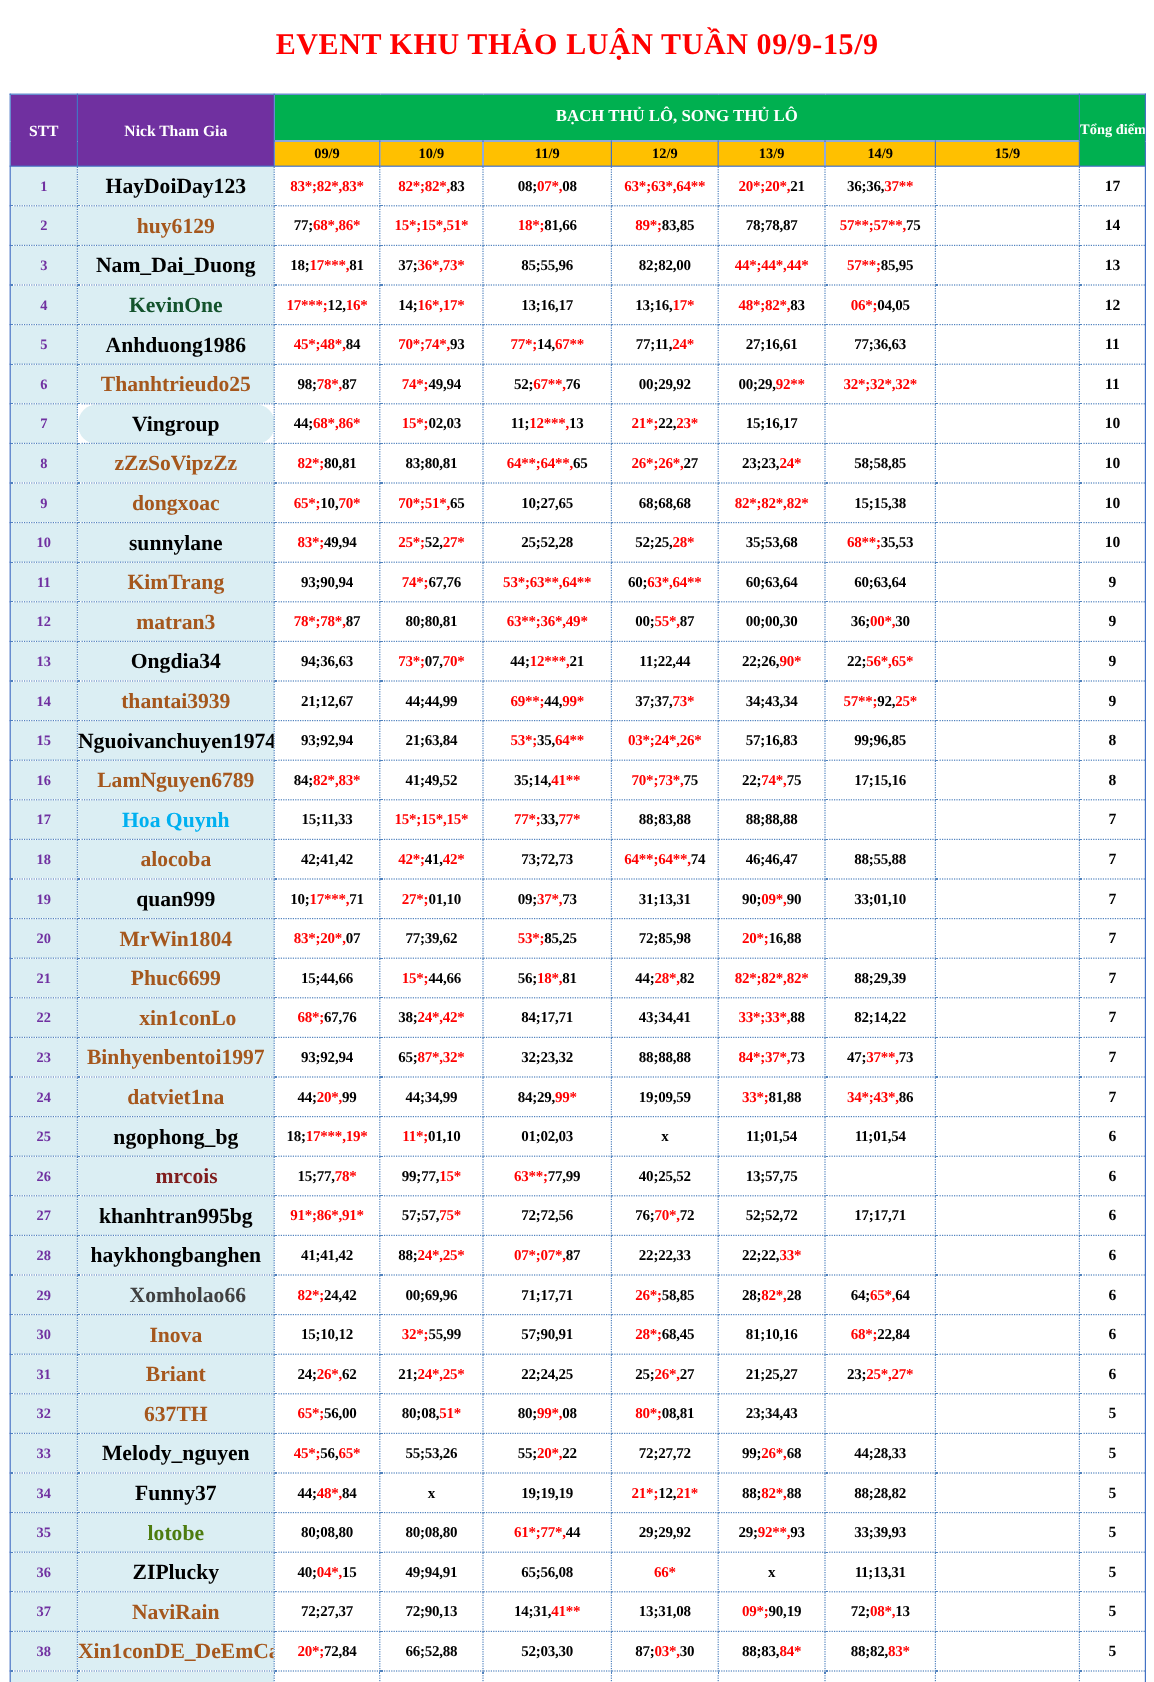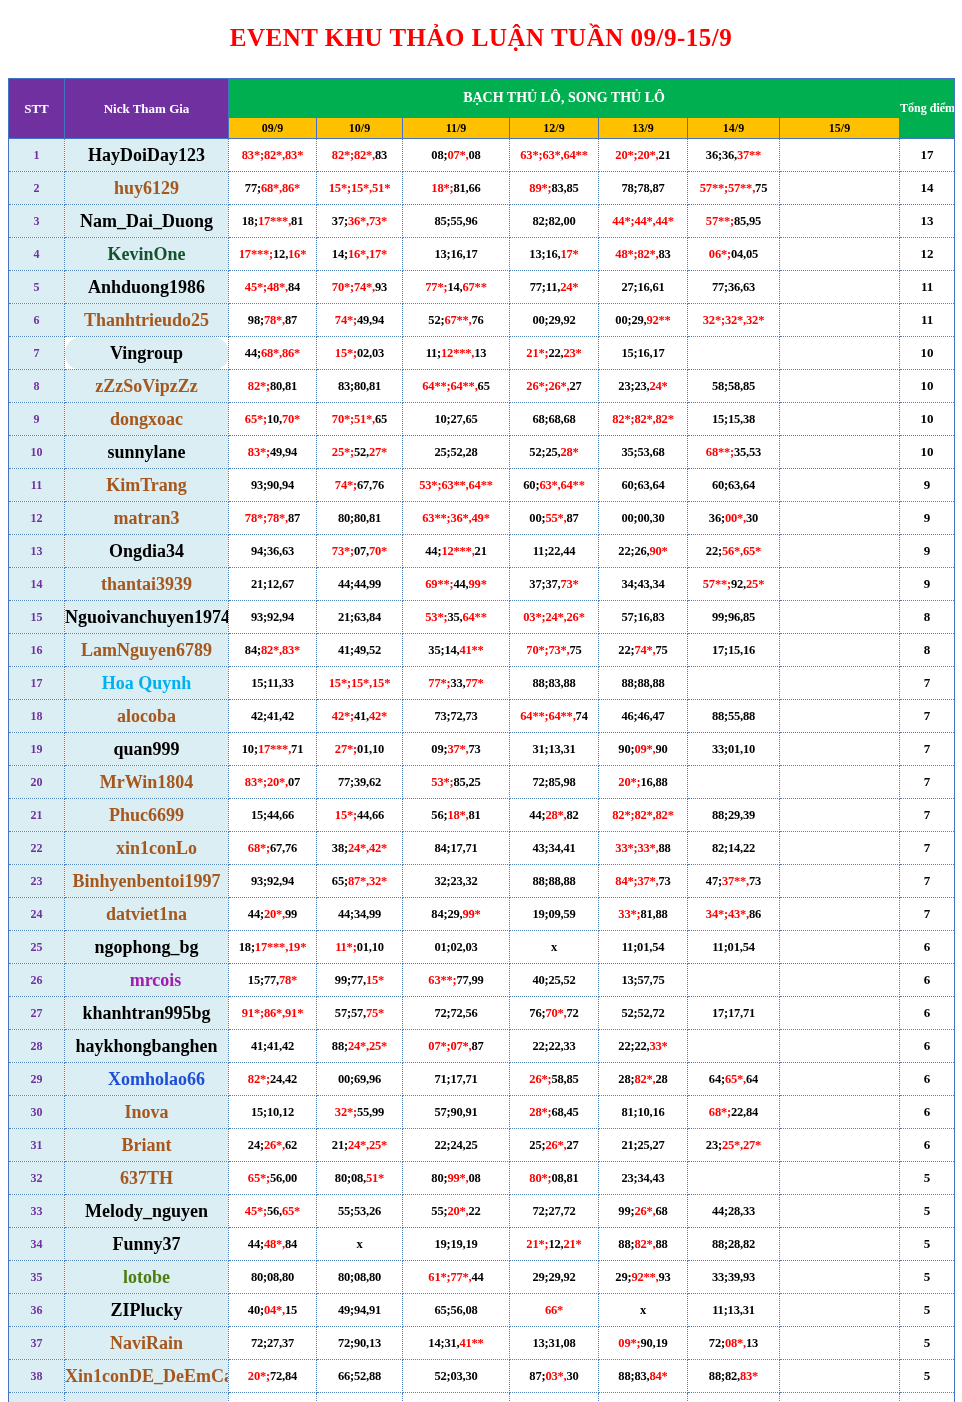--- a/index.html
+++ b/index.html
@@ -366,21 +366,21 @@
         <td class="val"><span class="red">11*</span><span class="red">;</span><span>01</span><span>,</span><span>10</span></td>
         <td class="val"><span>01</span><span>;</span><span>02</span><span>,</span><span>03</span></td>
         <td class="val"><span>x</span></td>
         <td class="val"><span>11</span><span>;</span><span>01</span><span>,</span><span>54</span></td>
         <td class="val"><span>11</span><span>;</span><span>01</span><span>,</span><span>54</span></td>
         <td class="val"></td>
         <td class="total">6</td>
       </tr>
       <tr>
         <td class="stt">26</td>
-        <td class="nick" style="color: #a21caf; padding-left: 18px;">mrcois</td>
+        <td class="nick" style="color: #7f1d1d; padding-left: 18px;">mrcois</td>
         <td class="val"><span>15</span><span>;</span><span>77</span><span>,</span><span class="red">78*</span></td>
         <td class="val"><span>99</span><span>;</span><span>77</span><span>,</span><span class="red">15*</span></td>
         <td class="val"><span class="red">63**</span><span class="red">;</span><span>77</span><span>,</span><span>99</span></td>
         <td class="val"><span>40</span><span>;</span><span>25</span><span>,</span><span>52</span></td>
         <td class="val"><span>13</span><span>;</span><span>57</span><span>,</span><span>75</span></td>
         <td class="val"></td>
         <td class="val"></td>
         <td class="total">6</td>
       </tr>
       <tr>
@@ -402,21 +402,21 @@
         <td class="val"><span>88</span><span>;</span><span class="red">24*</span><span class="red">,</span><span class="red">25*</span></td>
         <td class="val"><span class="red">07*</span><span class="red">;</span><span class="red">07*</span><span class="red">,</span><span>87</span></td>
         <td class="val"><span>22</span><span>;</span><span>22</span><span>,</span><span>33</span></td>
         <td class="val"><span>22</span><span>;</span><span>22</span><span>,</span><span class="red">33*</span></td>
         <td class="val"></td>
         <td class="val"></td>
         <td class="total">6</td>
       </tr>
       <tr>
         <td class="stt">29</td>
-        <td class="nick" style="color: #1d4ed8; padding-left: 20px;">Xomholao66</td>
+        <td class="nick" style="color: #404040; padding-left: 20px;">Xomholao66</td>
         <td class="val"><span class="red">82*</span><span class="red">;</span><span>24</span><span>,</span><span>42</span></td>
         <td class="val"><span>00</span><span>;</span><span>69</span><span>,</span><span>96</span></td>
         <td class="val"><span>71</span><span>;</span><span>17</span><span>,</span><span>71</span></td>
         <td class="val"><span class="red">26*</span><span class="red">;</span><span>58</span><span>,</span><span>85</span></td>
         <td class="val"><span>28</span><span>;</span><span class="red">82*</span><span class="red">,</span><span>28</span></td>
         <td class="val"><span>64</span><span>;</span><span class="red">65*</span><span class="red">,</span><span>64</span></td>
         <td class="val"></td>
         <td class="total">6</td>
       </tr>
       <tr>

